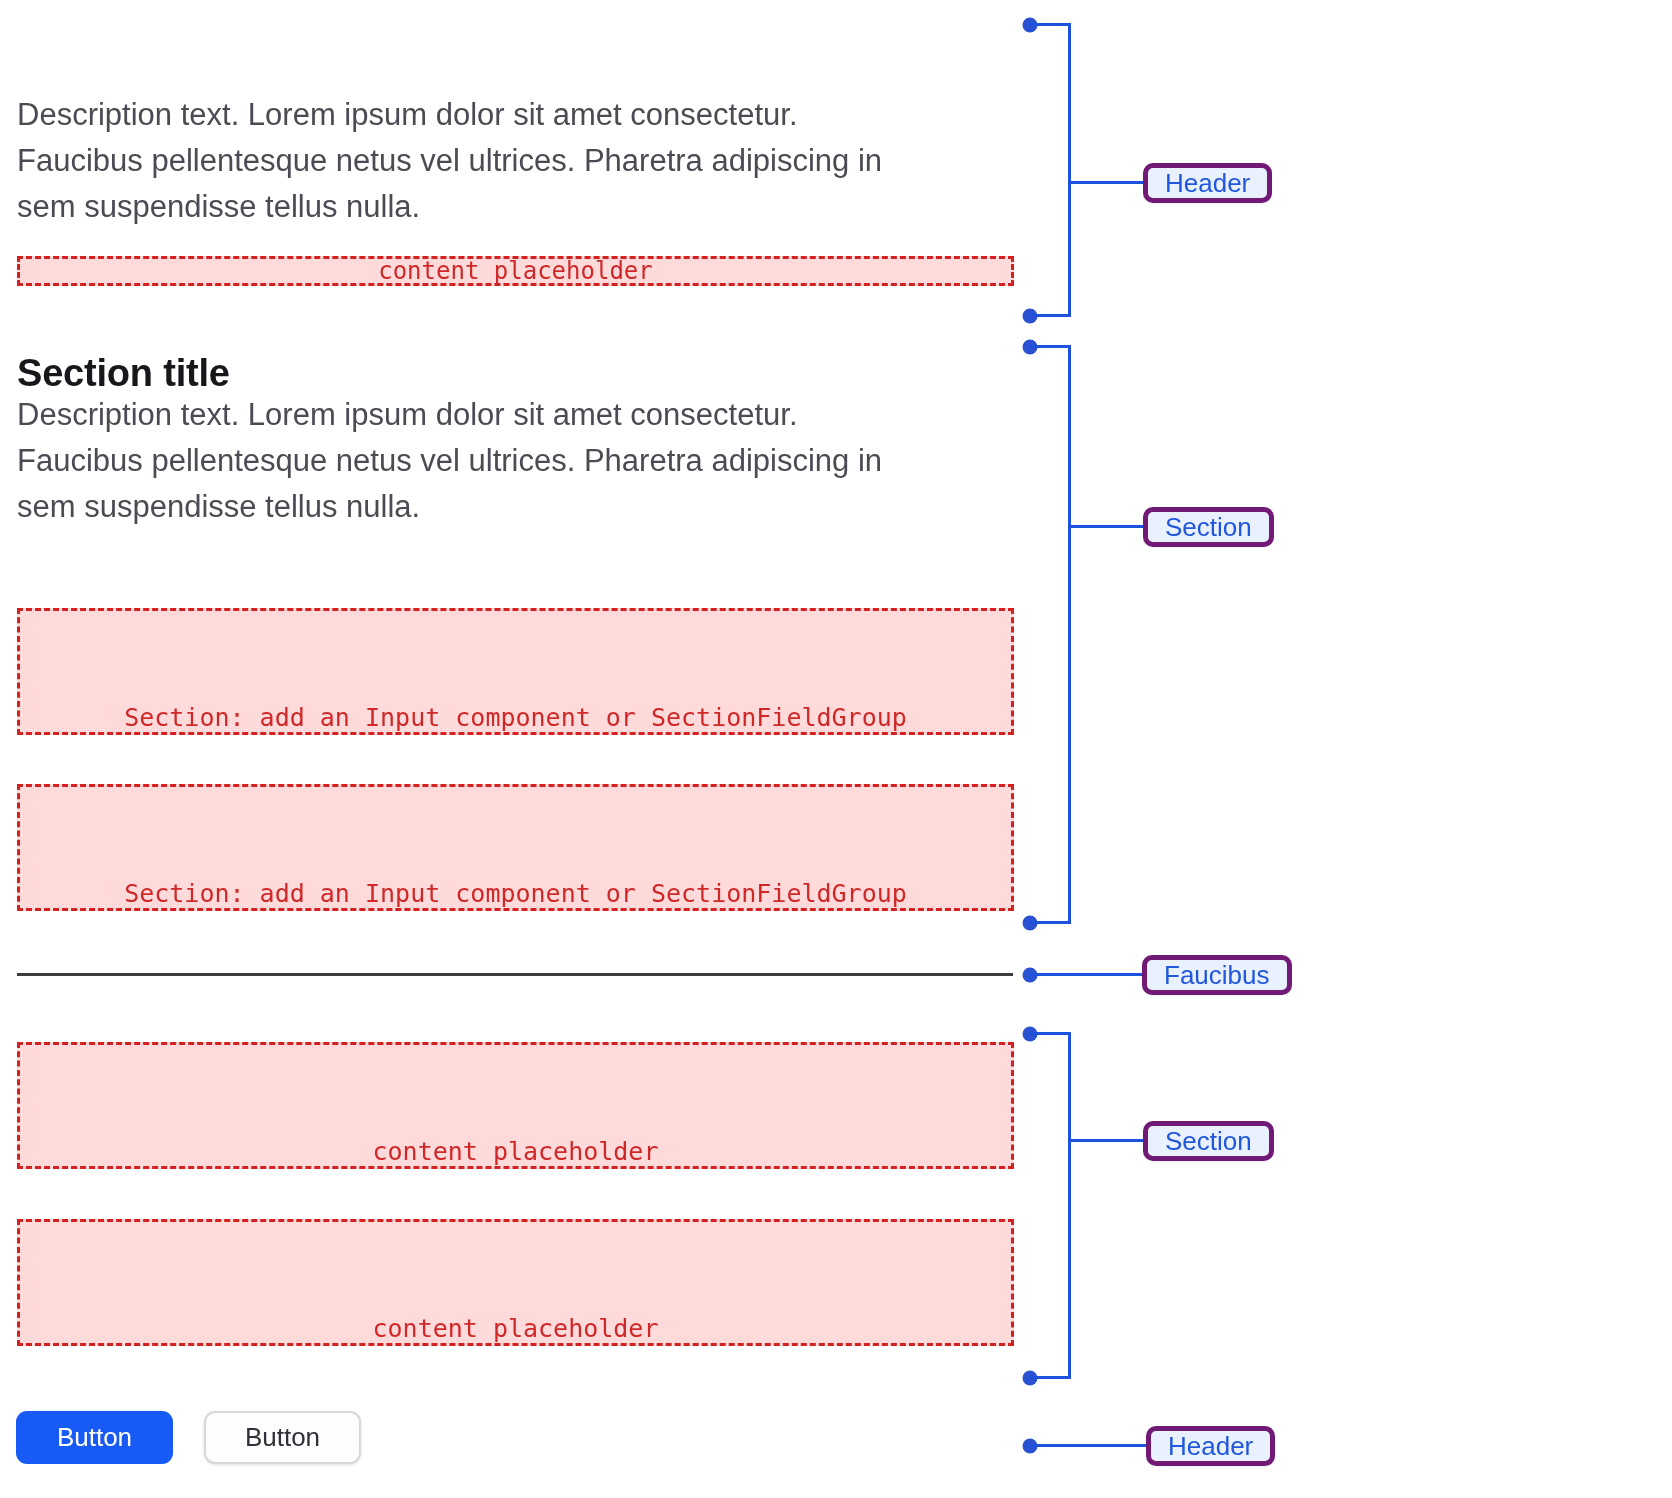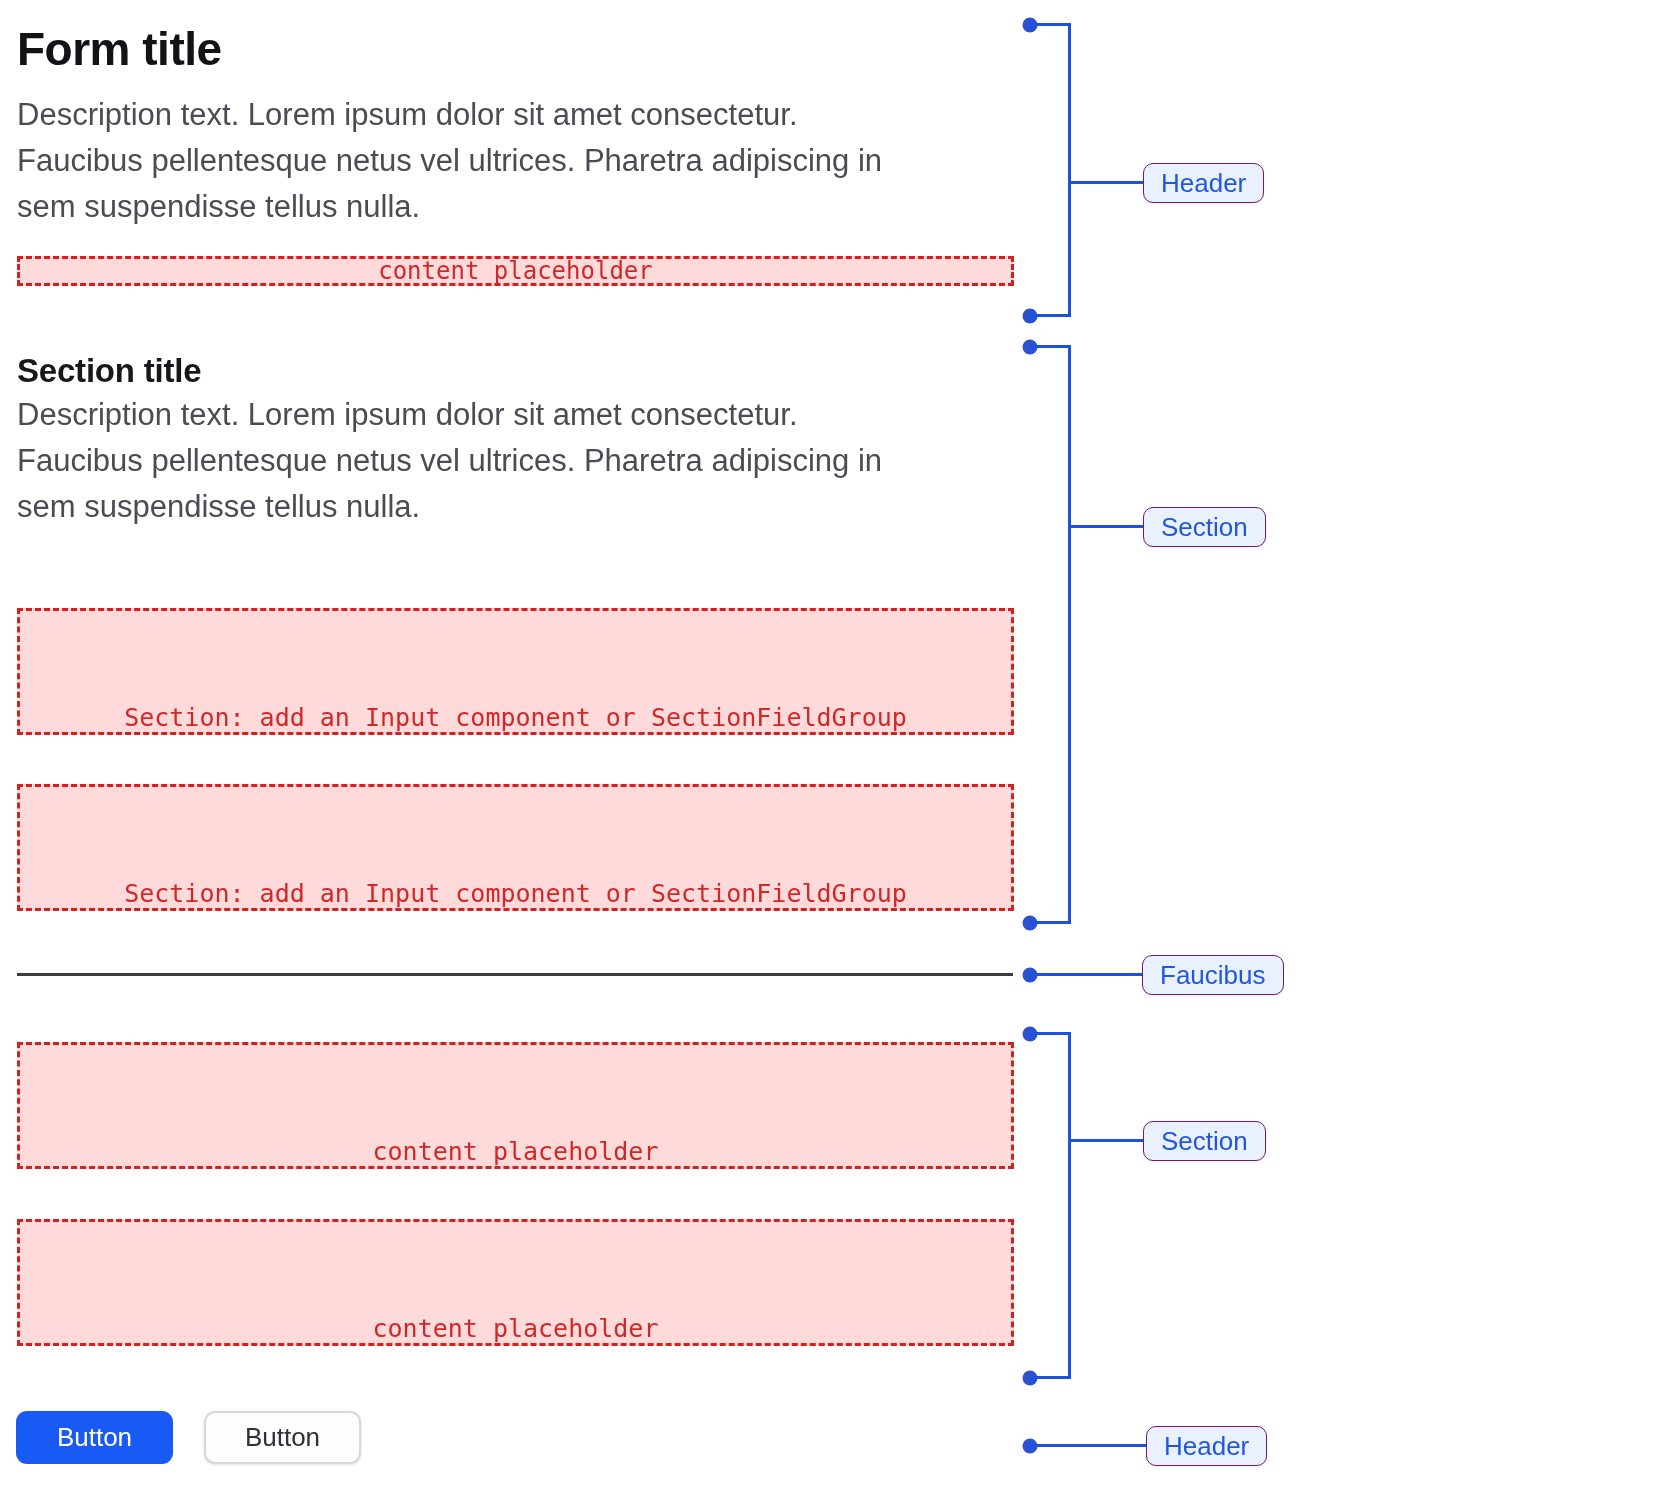--- a/index.html
+++ b/index.html
@@ -8,21 +8,21 @@
     width:1672px;height:1498px;
     background:#ffffff;
     font-family:"Liberation Sans", sans-serif;
     overflow:hidden;
   }
   .abs{position:absolute;}
   .form-title{
     font-size:46px;font-weight:700;color:#131317;letter-spacing:-0.5px;
   }
   .section-title{
-    font-size:33px;font-weight:700;color:#17171c;letter-spacing:-0.2px;
+    font-size:38px;font-weight:700;color:#17171c;letter-spacing:-0.2px;
   }
   .desc-line{
     font-size:31px;color:#4b4b53;line-height:46px;white-space:nowrap;
   }
   .ph{
     box-sizing:border-box;
     background:#ffdada;
     border:3px dashed #d32020;
     display:flex;align-items:center;justify-content:center;
     font-family:"DejaVu Sans Mono", monospace;
@@ -37,21 +37,21 @@
   .v-line{width:3px;background:#1d53dc;}
   .dot{
     width:15px;height:15px;border-radius:50%;
     background:#2a51d2;
     transform:translate(-50%,-50%);
   }
   .pill{
     box-sizing:border-box;
     height:40px;padding:0 17px;
     background:#eaf1fe;
-    border:1px solid #701a75;
+    border:5px solid #701a75;
     border-radius:10px;
     color:#2057dd;font-size:26px;font-weight:500;
     display:flex;align-items:center;justify-content:center;
     transform:translateY(-50%);
     box-shadow:0 1px 2px rgba(20,40,120,0.08);
     white-space:nowrap;
   }
   .btn{
     box-sizing:border-box;
     position:absolute;
@@ -69,21 +69,20 @@
     background:#fdfdfd;color:#2f3138;
     border:2px solid #d8d8dc;
     box-shadow:0 1px 3px rgba(0,0,0,0.12);
   }
 </style>
 </head>
 <body>
 
 <div class="canvas">
 
-  <div class="abs form-title" style="left:17px;top:22px;">Form title</div>
 
   <div class="abs" style="left:17px;top:92px;">
     <div class="desc-line">Description text. Lorem ipsum dolor sit amet consectetur.</div>
     <div class="desc-line">Faucibus pellentesque netus vel ultrices. Pharetra adipiscing in</div>
     <div class="desc-line">sem suspendisse tellus nulla.</div>
   </div>
 
   <div class="abs ph thin" style="left:17px;top:256px;width:997px;height:30px;">
     <span>content placeholder</span>
   </div>

